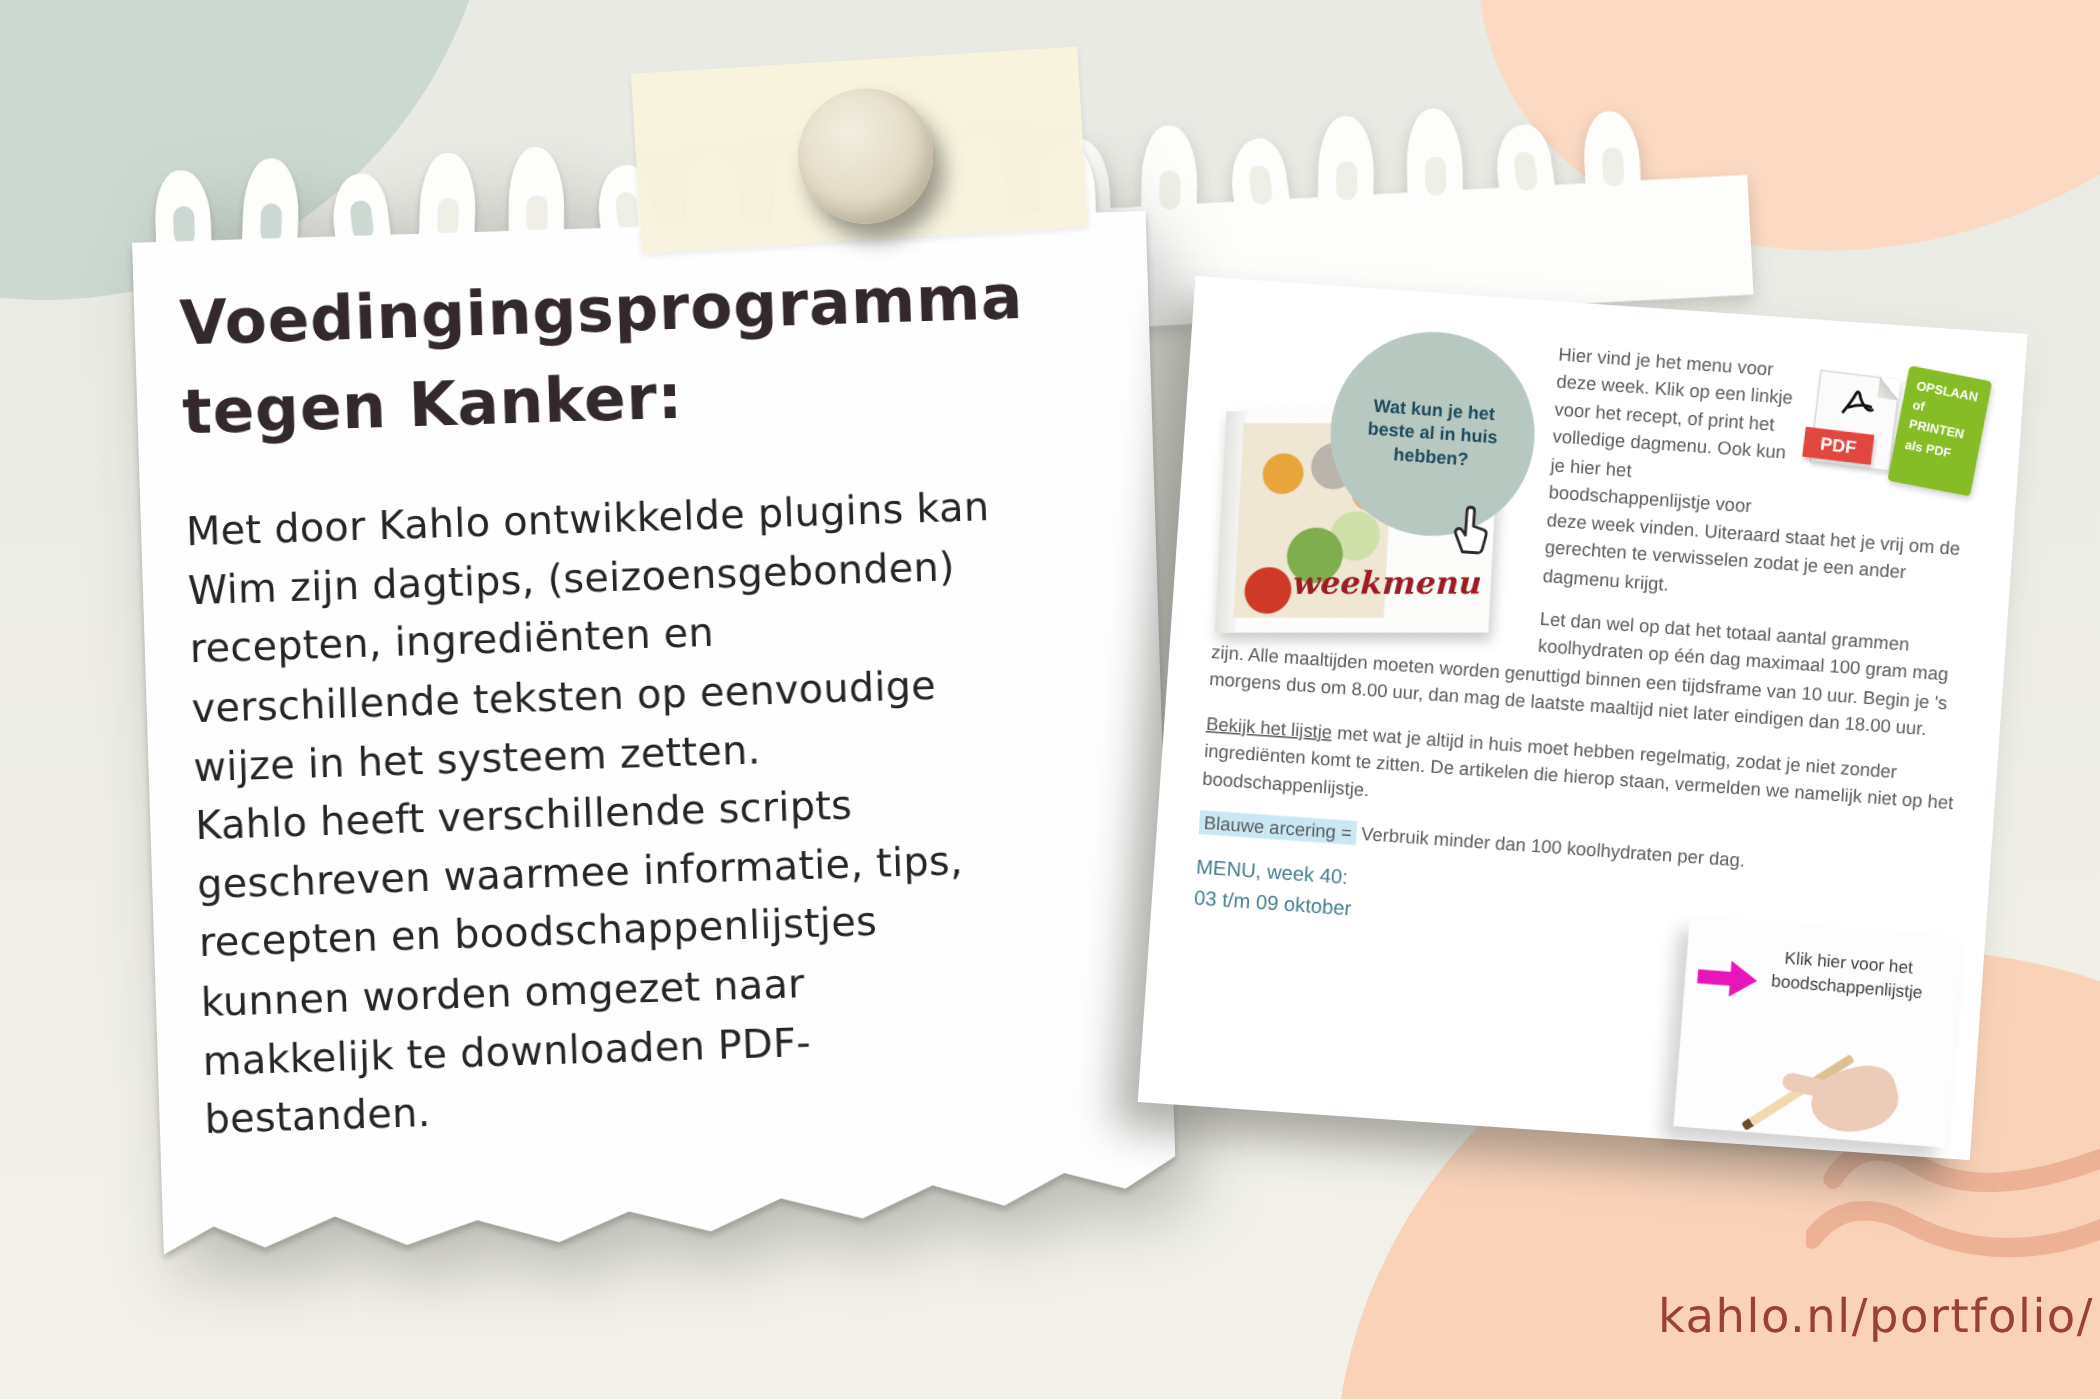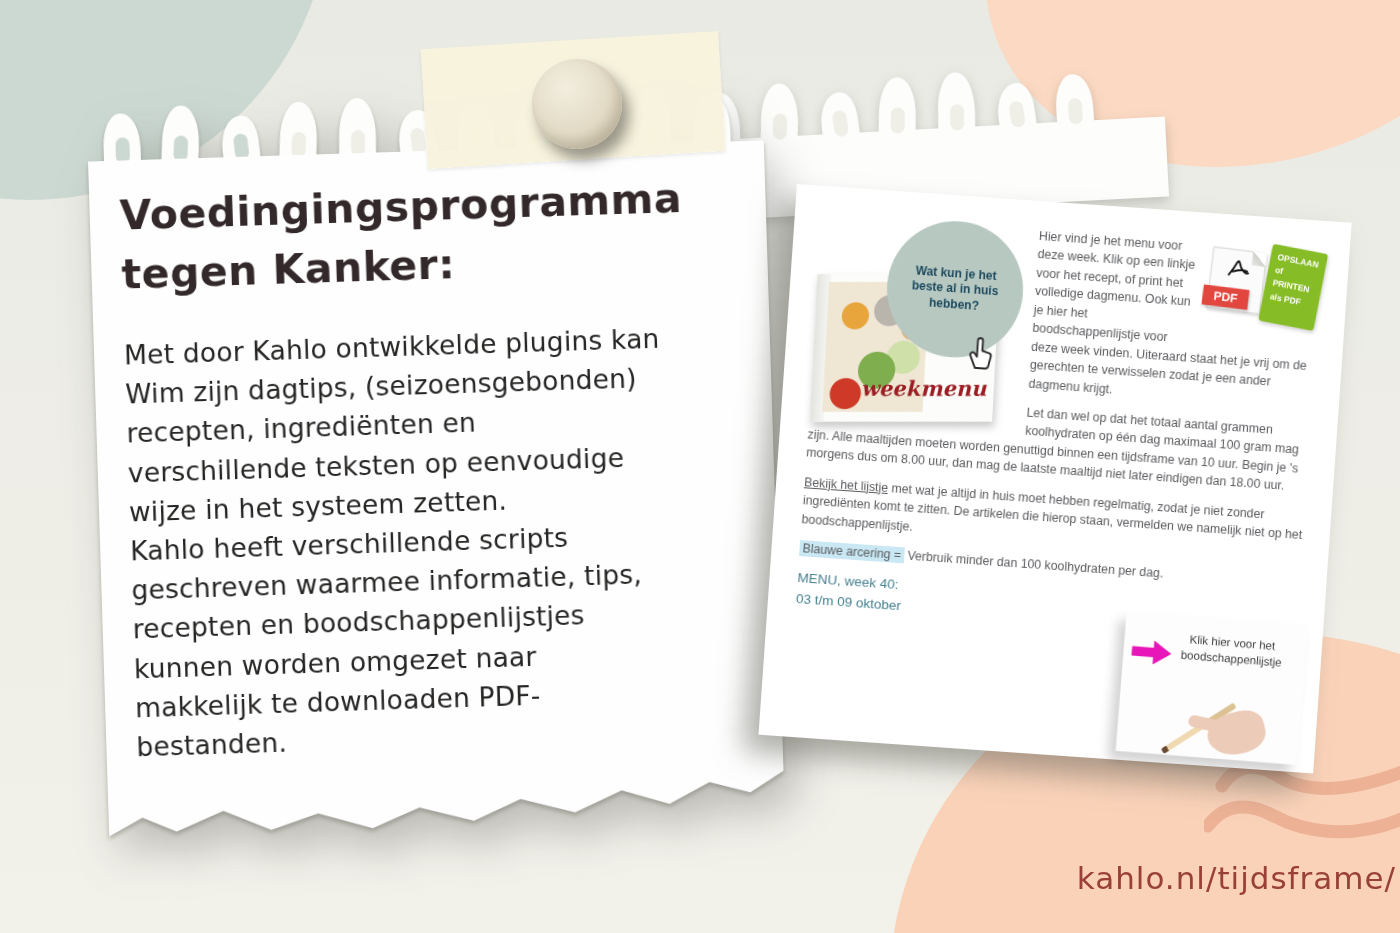--- a/index.html
+++ b/index.html
@@ -108,21 +108,21 @@
 
 <div class="stage">
 
   <div class="shape circle-sage"></div>
   <div class="shape blob-tr"></div>
   <div class="shape blob-br"></div>
   <svg class="shape squiggles" viewBox="0 0 200 104">
     <path d="M18 34 C 32 12, 52 10, 74 24 S 134 44, 198 20" fill="none" stroke="#edb296" stroke-width="13" stroke-linecap="round"></path>
     <path d="M4 74 C 20 52, 44 50, 70 64 S 144 90, 200 66" fill="none" stroke="#edb296" stroke-width="13" stroke-linecap="round"></path>
   </svg>
-  <div class="shape url-caption">kahlo.nl/tijdsframe/</div>
+  <div class="shape url-caption">kahlo.nl/portfolio/</div>
 
   <div class="shape paper2">
     <div class="tabs-row">
       <div class="tab">
           <div class="hole"></div>
         </div>
       <div class="tab">
           <div class="hole"></div>
         </div>
       <div class="tab">

